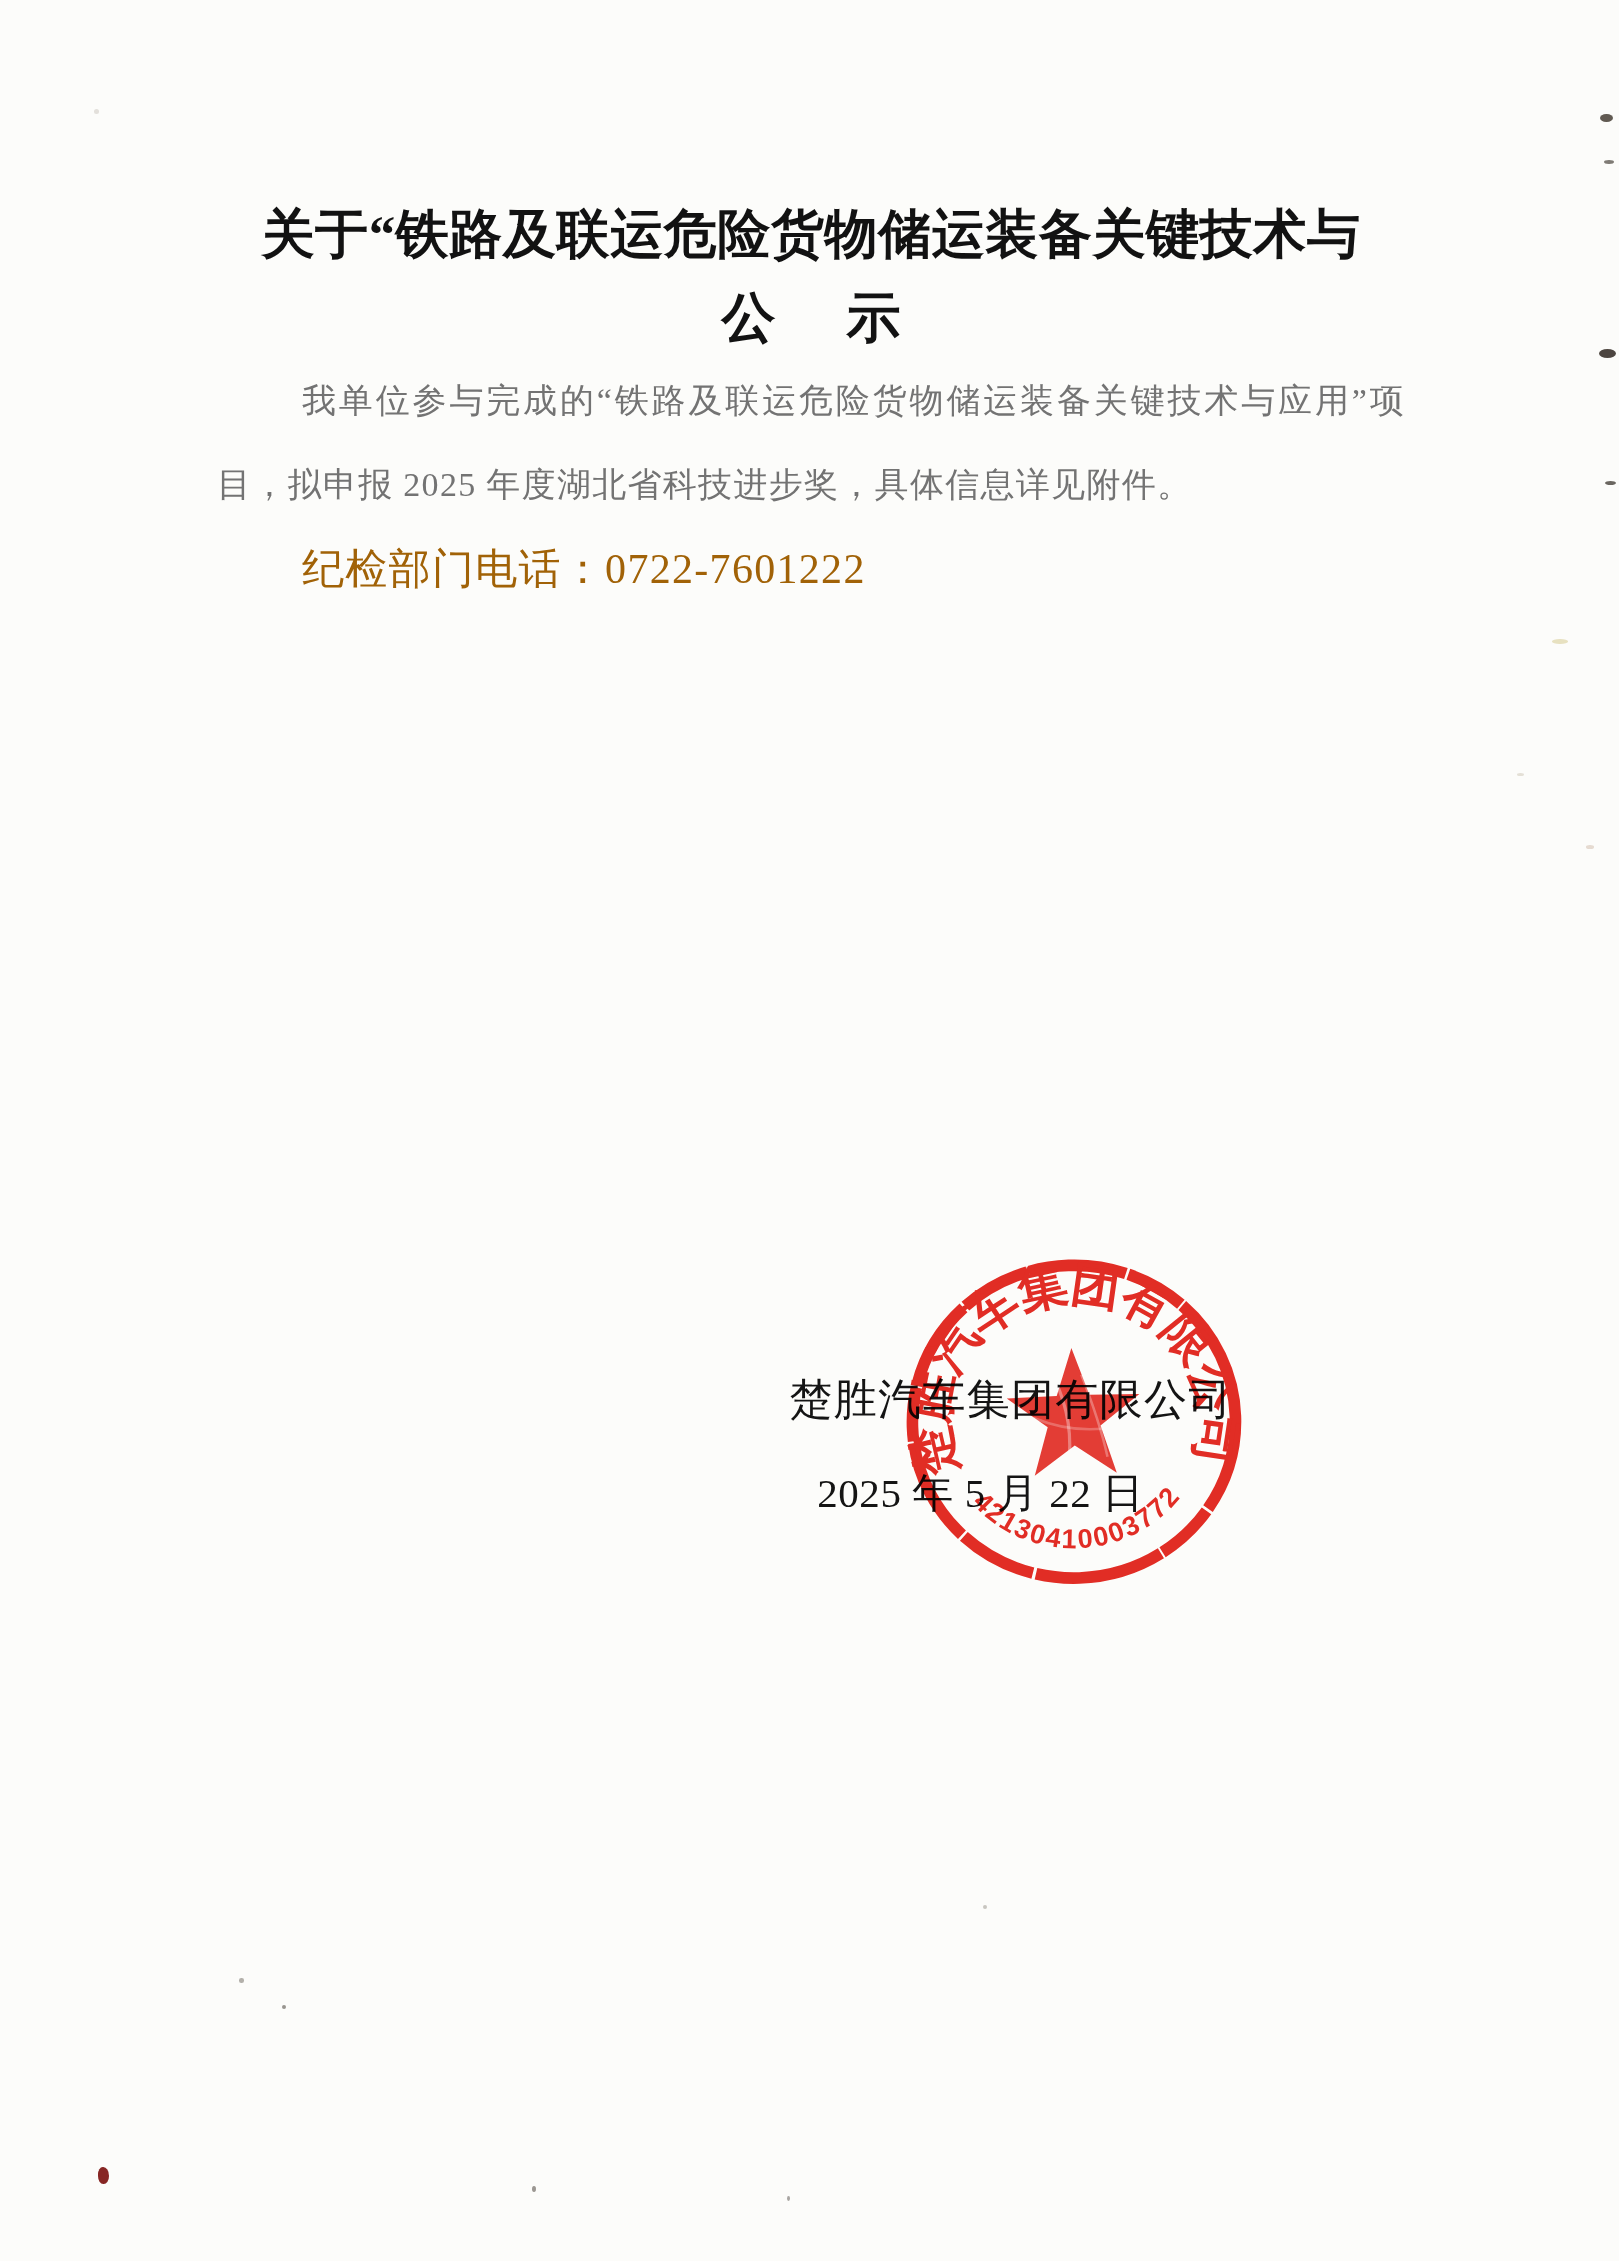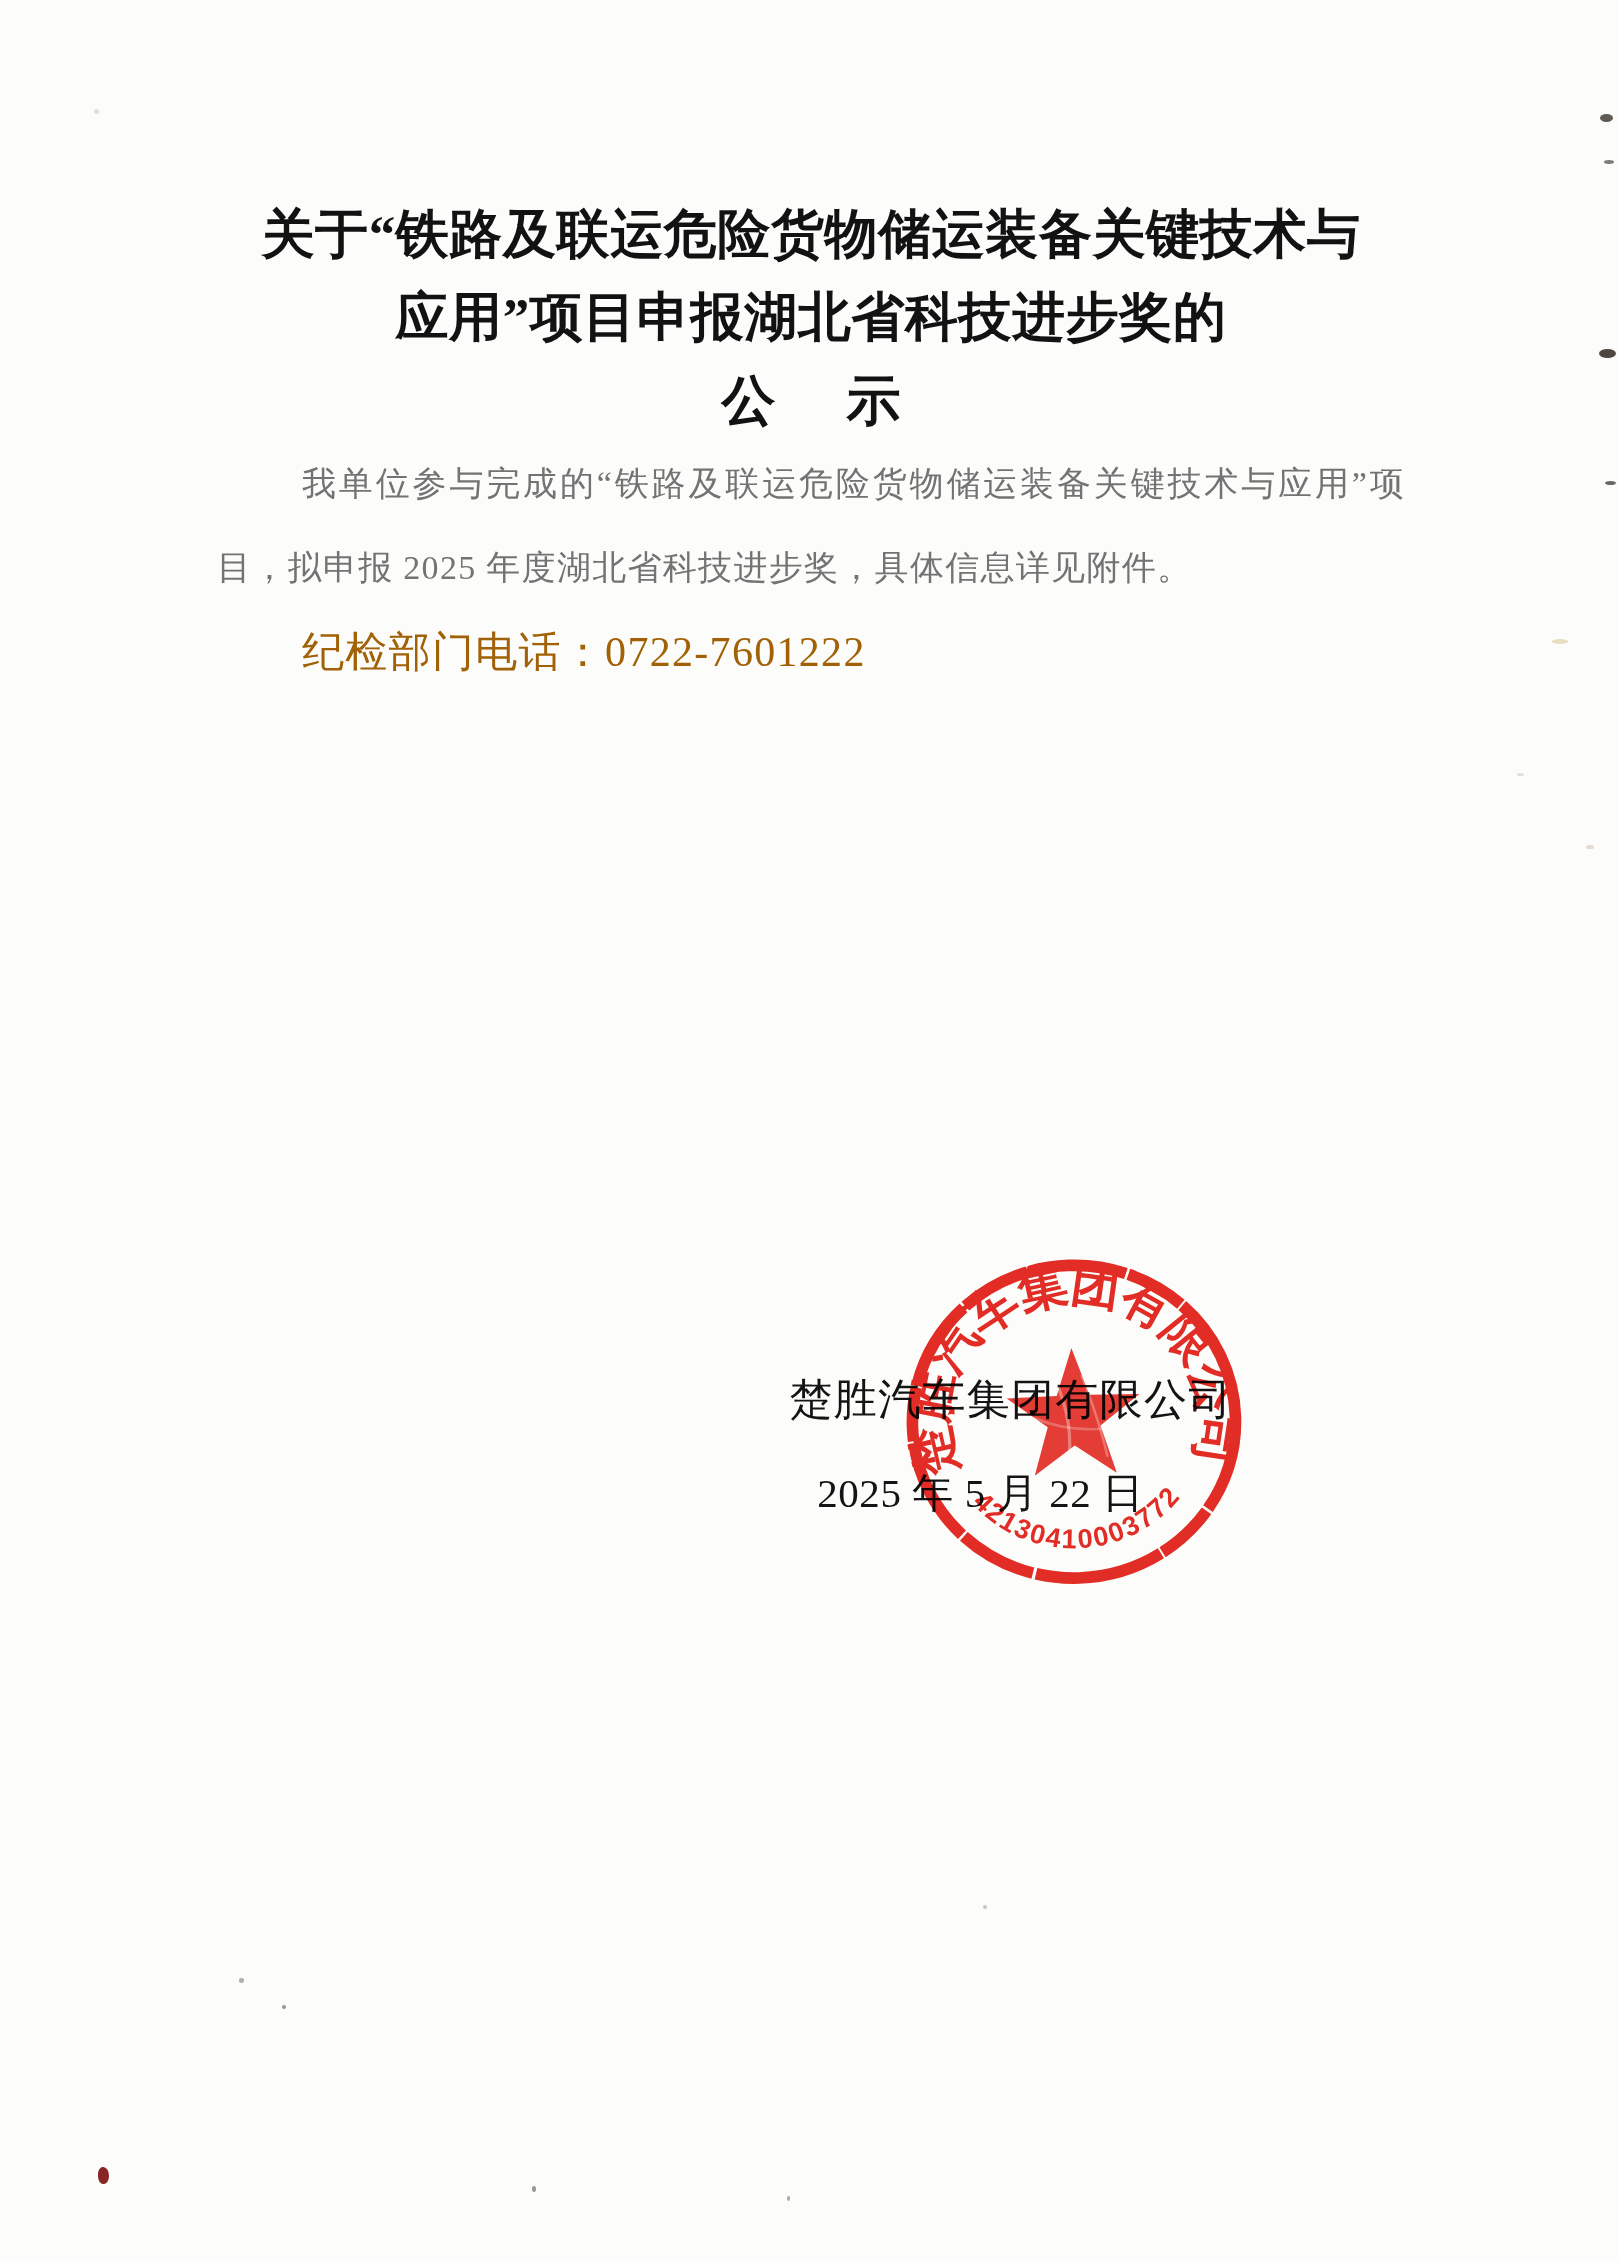--- a/index.html
+++ b/index.html
@@ -101,21 +101,20 @@
   .speck { position: absolute; border-radius: 50%; }
 </style>
 </head>
 <body>
 
 <div class="page">
 
   <div class="content">
     <h1 class="doc-title">
       <span>关于“铁路及联运危险货物储运装备关键技术与</span><br>
-      <span>应用”项目申报湖北省科技进步奖的</span>
     </h1>
     <div class="doc-heading">
       <span class="h-char1">公</span>
       <span class="h-char2">示</span>
     </div>
     <p class="body-par">我单位参与完成的“铁路及联运危险货物储运装备关键技术与应用”项目，拟申报 2025 年度湖北省科技进步奖，具体信息详见附件。</p>
     <p class="phone-par">纪检部门电话：0722-7601222</p>
   </div>
 
   <div class="sig-company">楚胜汽车集团有限公司</div>

